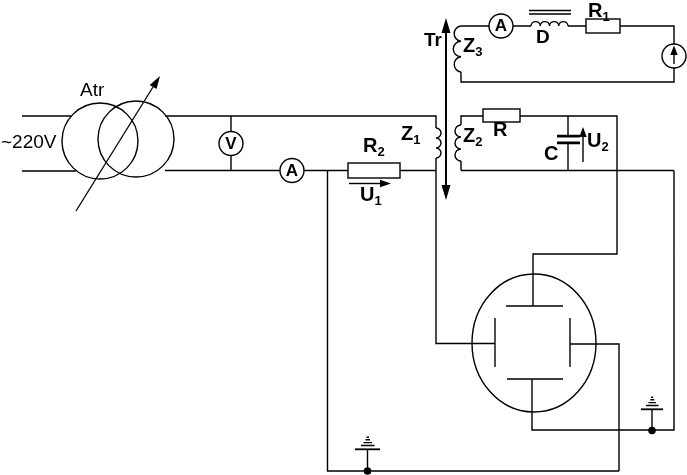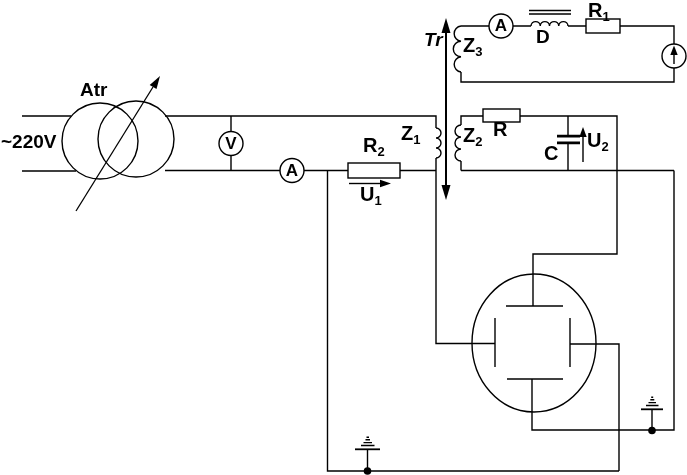--- a/index.html
+++ b/index.html
@@ -2,21 +2,21 @@
 <html><head>
 <meta charset="utf-8">
 <style>
   html,body{margin:0;padding:0;background:#fff;}
   .stage{
     position:relative;width:687px;height:475px;background:#ffffff;
     font-family:"Liberation Sans", sans-serif;color:#000;overflow:hidden;
   }
   .stage svg{position:absolute;left:0;top:0;}
   .lbl{position:absolute;line-height:1;white-space:nowrap;display:flex;align-items:flex-start;}
-  .w400{font-weight:700;}
+  .w400{font-weight:400;}
   .w700{font-weight:700;}
   .fs19{font-size:19px;}
   .fs20{font-size:20px;}
   .sub{font-size:13px;margin-top:10px;font-weight:700;}
   .meter-letter{
     position:absolute;width:24px;height:24px;display:flex;
     align-items:center;justify-content:center;font-size:17px;font-weight:700;
   }
 </style>
 </head>
@@ -130,21 +130,21 @@
   <div class="lbl fs20 w700" style="left:363px;top:135px;">
     <span>R</span>
       <span class="sub">2</span>
   </div>
 
   <div class="lbl fs20 w700" style="left:360px;top:184px;">
     <span>U</span>
       <span class="sub">1</span>
   </div>
 
-  <div class="lbl fs19 w700" style="left:424px;top:30px;font-style:italic;">Tr</div>
+  <div class="lbl fs19 w700" style="left:424px;top:30px;">Tr</div>
 
   <div class="lbl fs20 w700" style="left:463px;top:35px;">
     <span>Z</span>
       <span class="sub">3</span>
   </div>
 
   <div class="lbl fs19 w700" style="left:536px;top:27px;">D</div>
 
   <div class="lbl fs20 w700" style="left:588px;top:0px;">
     <span>R</span>

